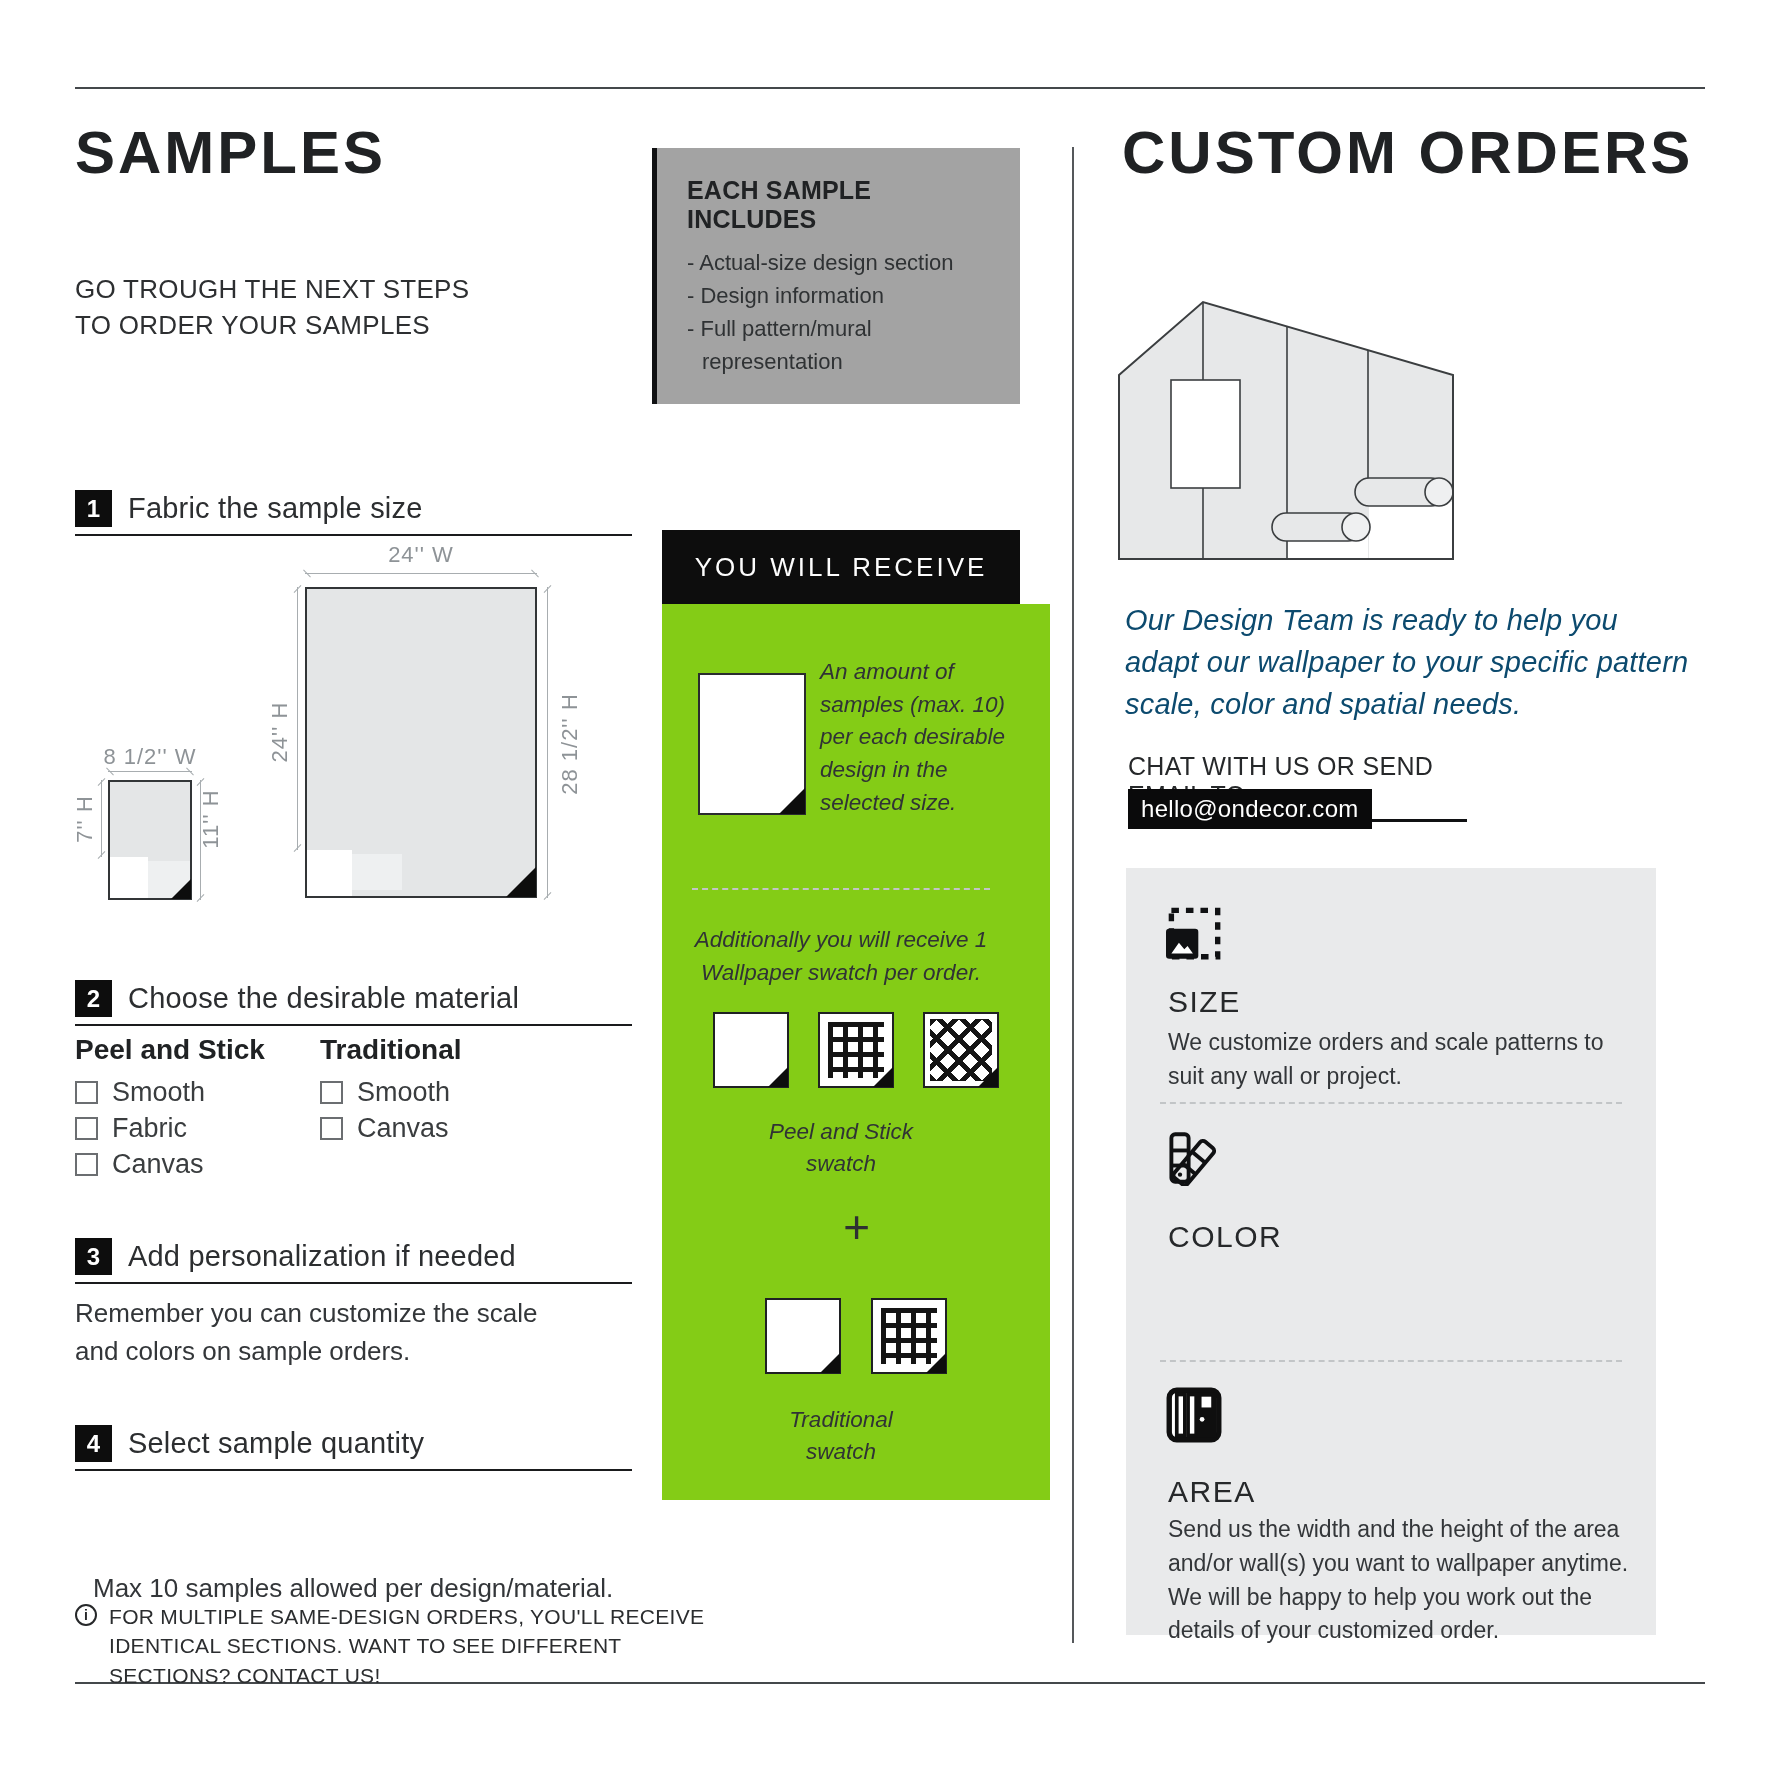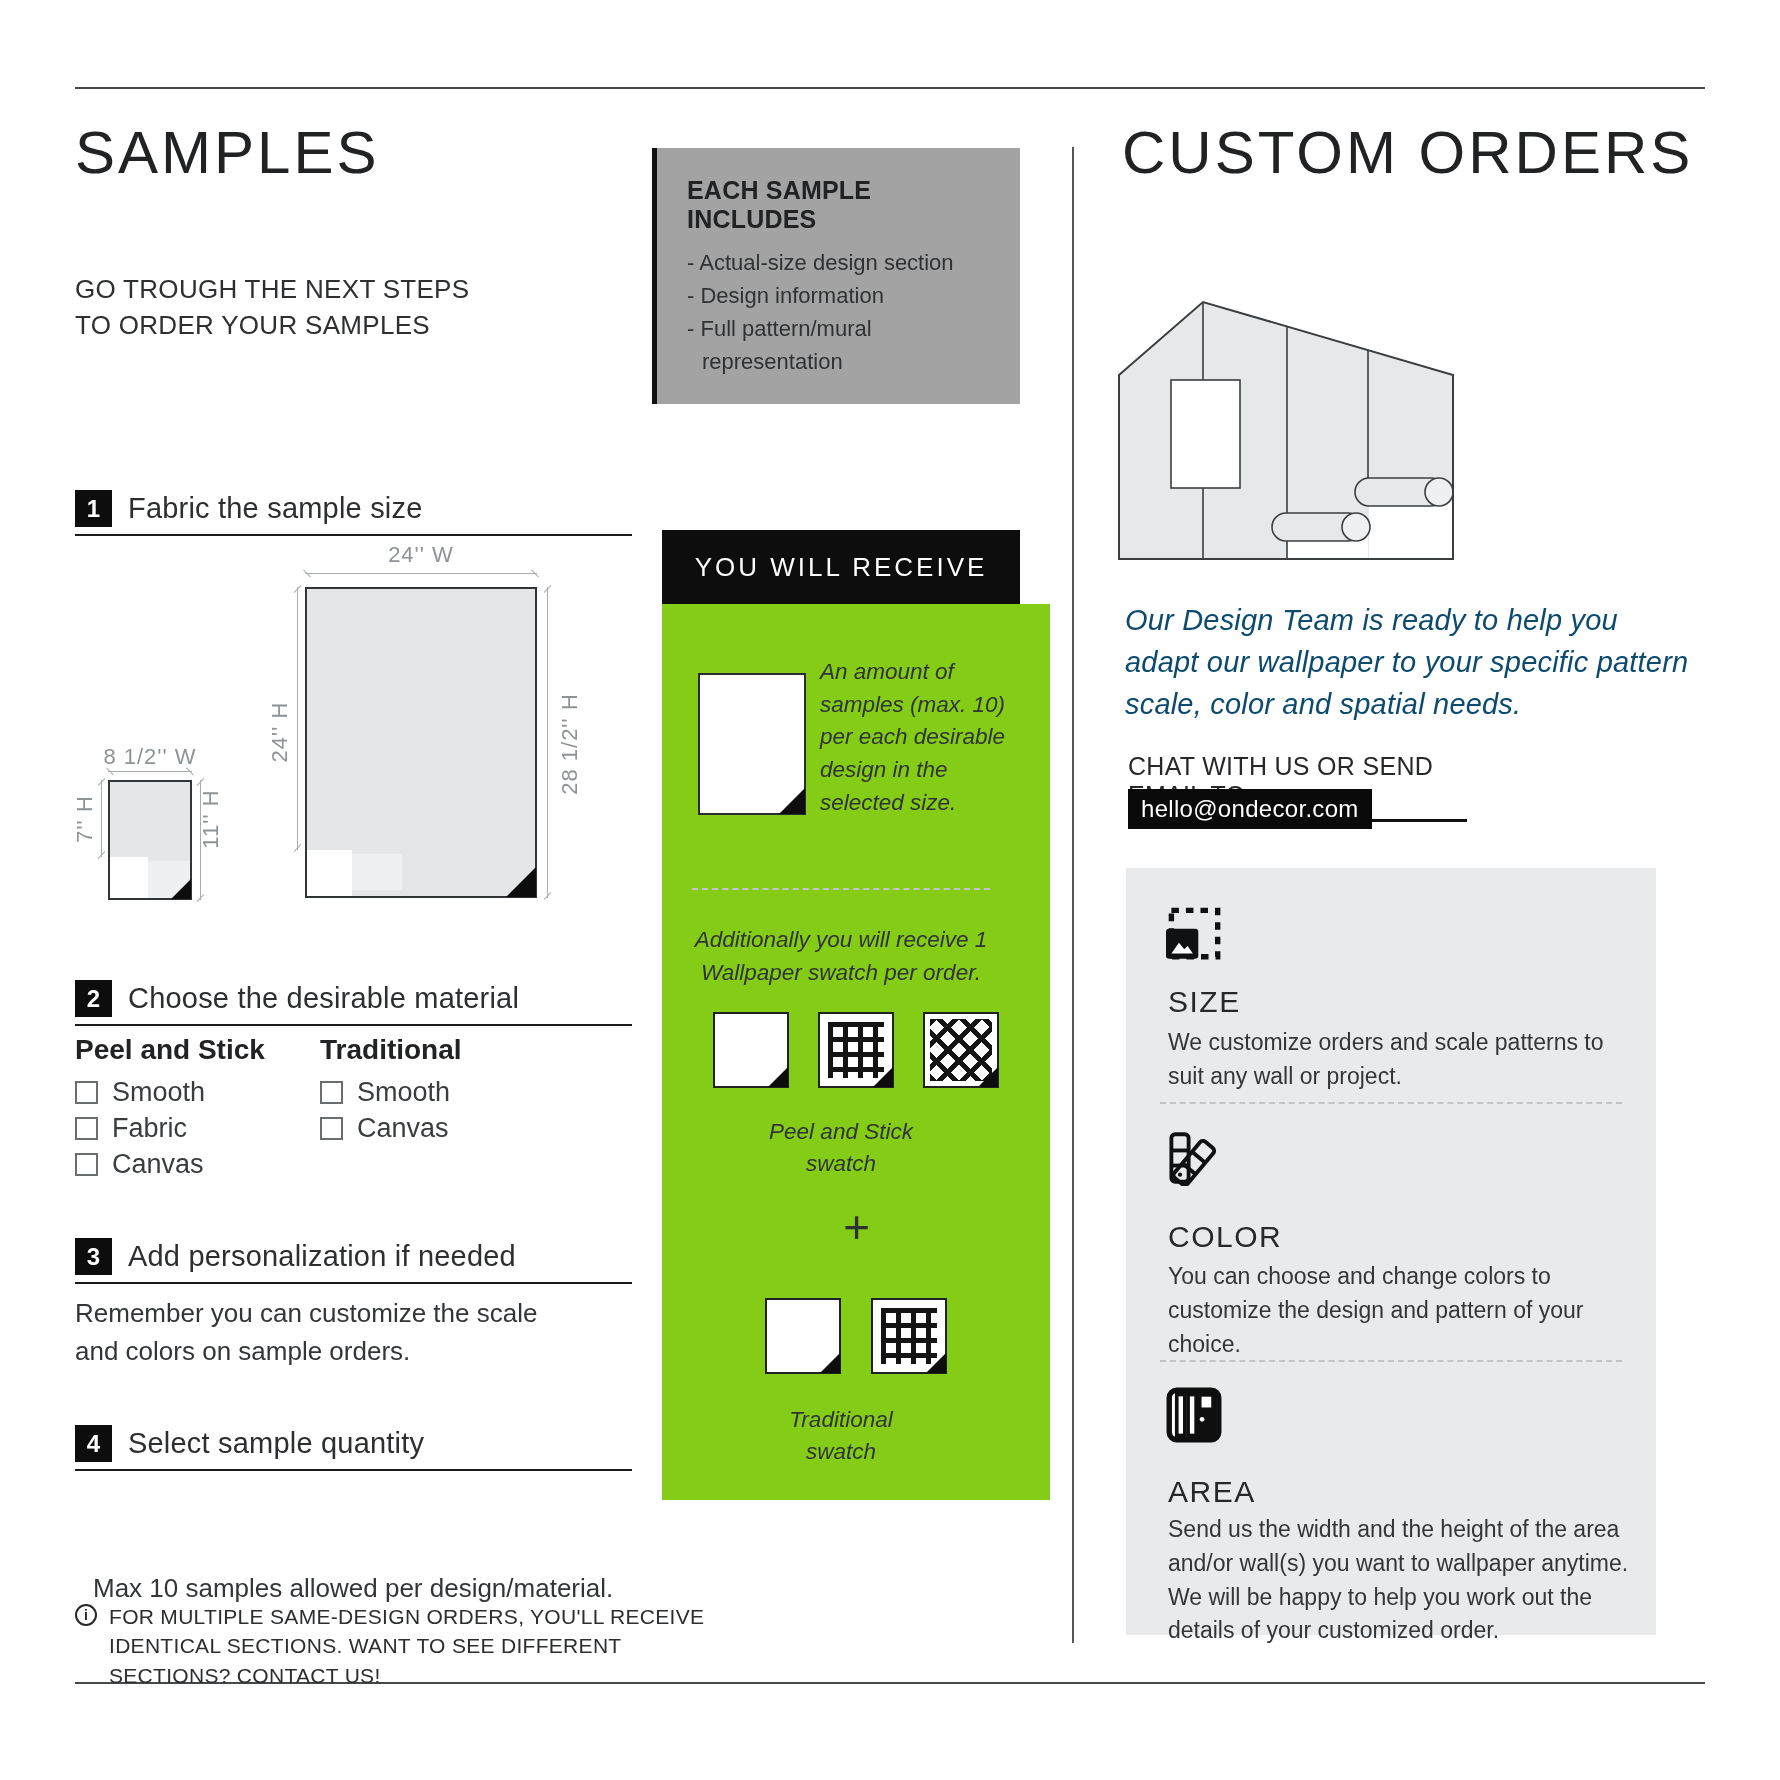--- a/index.html
+++ b/index.html
@@ -2,21 +2,21 @@
 <html><head>
 <meta charset="utf-8">
 <style>
   html,body{margin:0;padding:0;background:#fff;}
   #canvas{position:relative;width:1780px;height:1780px;background:#fff;overflow:hidden;
           font-family:"Liberation Sans",sans-serif;color:#333639;}
   .abs{position:absolute;}
   .rule{position:absolute;height:2px;background:#44484b;}
   .vline{position:absolute;width:2px;background:#55585b;}
   
-  .big-title{font-size:60px;letter-spacing:3px;font-weight:400;color:#202224;white-space:nowrap;}
+  .big-title{font-size:60px;letter-spacing:3px;font-weight:700;color:#202224;white-space:nowrap;}
   .subtitle{font-size:26px;line-height:1.38;color:#2d2f31;white-space:pre-line;letter-spacing:.3px;}
   
   .step{position:absolute;left:75px;width:557px;display:flex;align-items:center;gap:16px;
         border-bottom:2px solid #1a1b1d;padding-bottom:7px;box-sizing:border-box;}
   .step-num{width:37px;height:37px;background:#0d0d0d;color:#fff;font-size:24px;font-weight:700;
             display:flex;align-items:center;justify-content:center;flex:0 0 auto;}
   .step-label{font-size:29px;color:#2c2e30;letter-spacing:.2px;}
   .body-text{font-size:26px;line-height:1.45;color:#333639;}
   
   .srect{position:absolute;background:#e4e6e7;border:2px solid #323537;box-sizing:border-box;}
@@ -266,21 +266,20 @@
         <line x1="5" y1="33" x2="21" y2="33"></line>
         <g transform="rotate(40 13 46)">
           <rect x="5" y="4" width="16" height="44" rx="3.5"></rect>
           <line x1="5" y1="19" x2="21" y2="19"></line>
           <line x1="5" y1="33" x2="21" y2="33"></line>
         </g>
       </g>
       <circle cx="13" cy="41.5" r="2" fill="#101113"></circle>
     </svg>
     <div class="feat-title" style="top:352px;">COLOR</div>
-    <div class="feat-text" style="top:392px;">You can choose and change colors to customize the design and pattern of your choice.</div>
     <div class="dashed" style="left:34px;top:492px;width:462px;"></div>
 
     <svg class="feat-icon" style="top:519px;" viewBox="0 0 52 52">
       <rect x="3" y="3" width="46" height="46" rx="7" fill="#fff" stroke="#0f0f0f" stroke-width="5"></rect>
       <rect x="29" y="5" width="18" height="42" fill="#0f0f0f"></rect>
       <rect x="33" y="9" width="9" height="10" fill="#fff"></rect>
       <circle cx="33.5" cy="30" r="2.2" fill="#fff"></circle>
       <rect x="10" y="7" width="7.5" height="38" fill="none" stroke="#0f0f0f" stroke-width="3.4"></rect>
       <rect x="20.5" y="7" width="7.5" height="38" fill="none" stroke="#0f0f0f" stroke-width="3.4"></rect>
     </svg>

